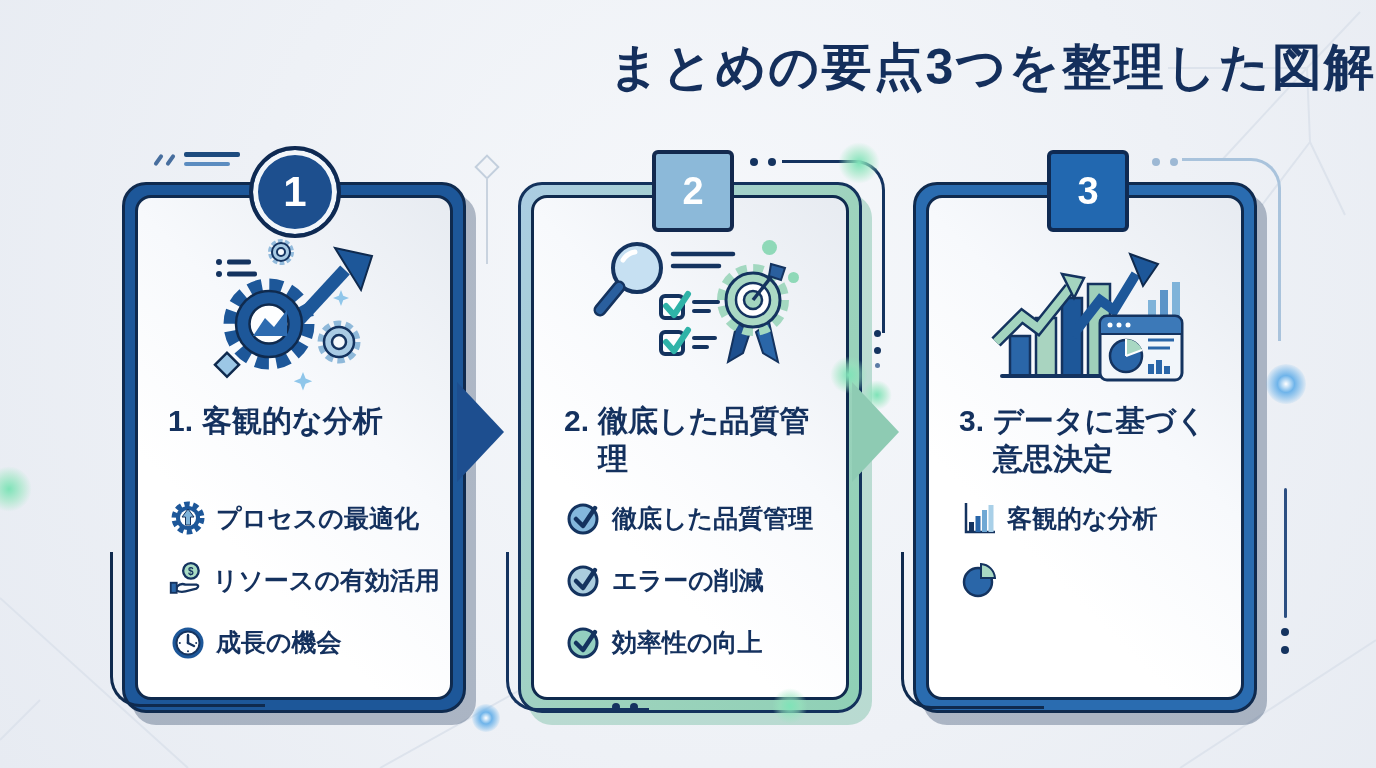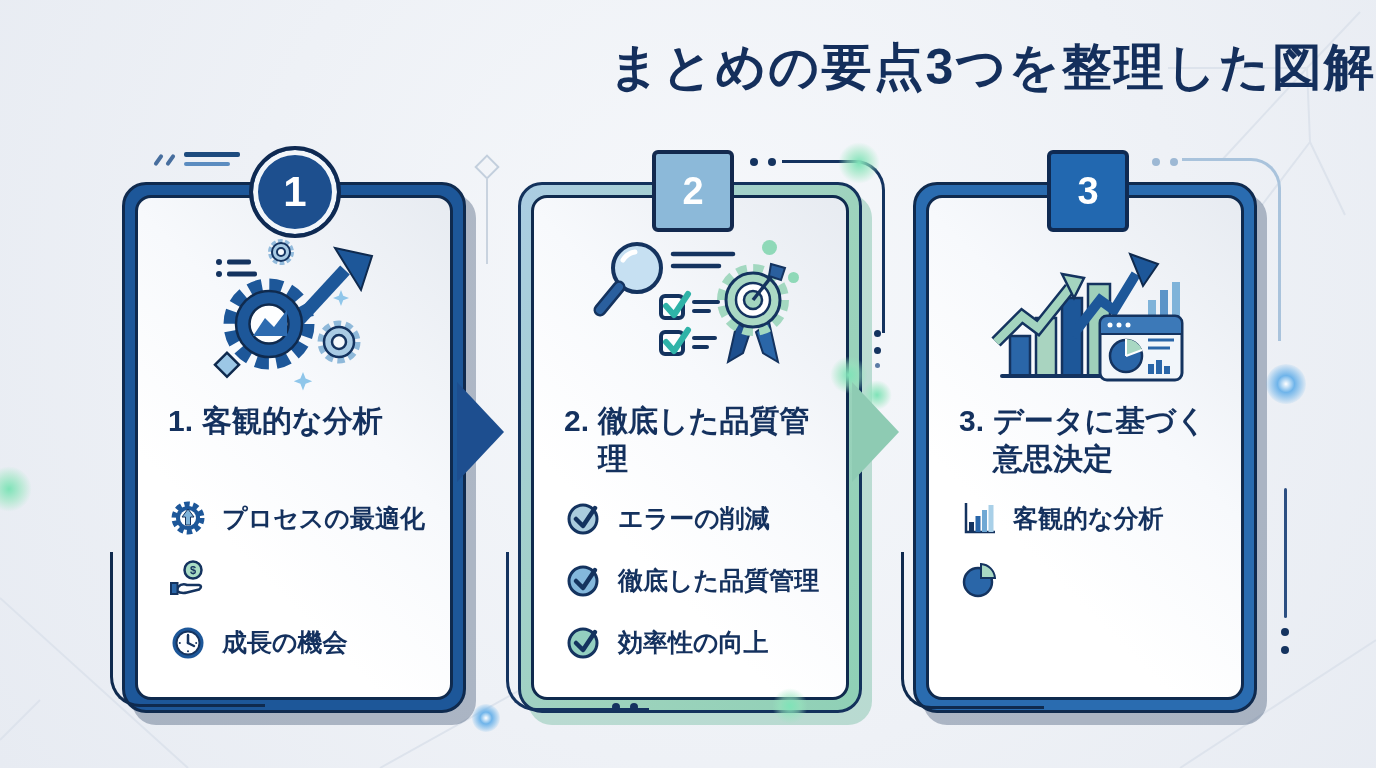--- a/index.html
+++ b/index.html
@@ -18,21 +18,21 @@
     border:3px solid #13325c;box-shadow:10px 12px 0 rgba(120,190,163,.45);}
   .card3{left:913px;background:#2a6cb0;border:3px solid #0f2a4e;
     box-shadow:10px 12px 0 rgba(16,42,78,.30);}
   .face{position:absolute;inset:10px;border-radius:16px;border:3px solid #0f2a4e;
     background:linear-gradient(225deg,#e7ebf1 0%,#f7f9fc 40%,#ffffff 70%);overflow:hidden;}
   .illus{position:absolute;top:26px;left:0;right:0;height:172px;display:flex;justify-content:center;}
   .card-title{position:absolute;top:204px;left:30px;right:14px;display:flex;gap:9px;
     font-size:30px;line-height:1.25;font-weight:800;color:#14315e;}
   .card-title .num{flex:0 0 auto;}
   .items{position:absolute;top:300px;left:30px;right:10px;display:flex;flex-direction:column;gap:22px;}
-  .item{display:flex;align-items:center;gap:14px;height:40px;}
+  .item{display:flex;align-items:center;gap:8px;height:40px;}
   .item .label{font-size:25px;font-weight:700;color:#14315e;white-space:nowrap;}
   
   .badge{position:absolute;display:flex;align-items:center;justify-content:center;
     color:#ffffff;font-weight:800;z-index:5;}
   .badge1{left:249px;top:146px;width:84px;height:84px;border-radius:50%;background:#1d4f8e;
     border:4px solid #0f2a52;box-shadow:inset 0 0 0 5px #f2f6fa;font-size:42px;}
   .badge2{left:652px;top:150px;width:74px;height:74px;border-radius:6px;background:#8cb9d9;
     border:4px solid #13294e;font-size:38px;}
   .badge3{left:1047px;top:150px;width:74px;height:74px;border-radius:6px;background:#2268b0;
     border:4px solid #0f2a52;font-size:38px;}
@@ -134,20 +134,21 @@
           </svg>
           <span class="label">プロセスの最適化</span>
         </div>
         <div class="item">
           <svg width="40" height="40" viewBox="0 0 40 40">
             <circle cx="25" cy="10" r="8.5" fill="#a9dcc4" stroke="#14335f" stroke-width="2.5"></circle>
             <text x="25" y="14" font-size="11" font-weight="bold" fill="#14335f" text-anchor="middle" font-family="sans-serif">$</text>
             <path d="M10,27 Q14,23 19,25 L31,25 Q35,26 31,29.5 L19,32.5 Q13,34 9,31 Z" fill="#ffffff" stroke="#14335f" stroke-width="2.5" stroke-linejoin="round"></path>
             <rect x="3" y="23" width="6.5" height="11" fill="#2a66a8" stroke="#14335f" stroke-width="2"></rect>
           </svg>
+          <span class="label">リソースの有効活用</span>
         </div>
         <div class="item">
           <svg width="40" height="40" viewBox="0 0 40 40">
             <circle cx="20" cy="21" r="15.5" fill="#1d5799"></circle>
             <circle cx="20" cy="21" r="11.5" fill="#fdfeff" stroke="#14335f" stroke-width="2"></circle>
             <circle cx="20" cy="12.8" r="1" fill="#14335f"></circle>
               <circle cx="28.2" cy="21" r="1" fill="#14335f"></circle>
             <circle cx="20" cy="29.2" r="1" fill="#14335f"></circle>
               <circle cx="11.8" cy="21" r="1" fill="#14335f"></circle>
             <line x1="20" y1="21" x2="20" y2="13.5" stroke="#14335f" stroke-width="2.5" stroke-linecap="round"></line>
@@ -192,31 +193,31 @@
           <polygon points="186,40 200,44 196,56 184,52" fill="#2a5f9e" stroke="#14335f" stroke-width="2"></polygon>
         </svg>
       </div>
       <div class="card-title">
         <span class="num">2.</span>
         <span class="txt">徹底した品質管理</span>
       </div>
       <div class="items">
         <div class="item">
           <svg width="40" height="40" viewBox="0 0 40 40">
+            <circle cx="19" cy="21" r="14" fill="#84b8dc" stroke="#14335f" stroke-width="3"></circle>
+            <path d="M12,21 L19,28 L31,10" fill="none" stroke="#14335f" stroke-width="4.5" stroke-linecap="round" stroke-linejoin="round"></path>
+          </svg>
+          <span class="label">徹底した品質管理</span>
+        </div>
+        <div class="item">
+          <svg width="40" height="40" viewBox="0 0 40 40">
             <circle cx="19" cy="21" r="14" fill="#abcdde" stroke="#14335f" stroke-width="3"></circle>
             <path d="M12,21 L19,28 L31,10" fill="none" stroke="#14335f" stroke-width="4.5" stroke-linecap="round" stroke-linejoin="round"></path>
           </svg>
           <span class="label">エラーの削減</span>
-        </div>
-        <div class="item">
-          <svg width="40" height="40" viewBox="0 0 40 40">
-            <circle cx="19" cy="21" r="14" fill="#84b8dc" stroke="#14335f" stroke-width="3"></circle>
-            <path d="M12,21 L19,28 L31,10" fill="none" stroke="#14335f" stroke-width="4.5" stroke-linecap="round" stroke-linejoin="round"></path>
-          </svg>
-          <span class="label">徹底した品質管理</span>
         </div>
         <div class="item">
           <svg width="40" height="40" viewBox="0 0 40 40">
             <circle cx="19" cy="21" r="14" fill="#93cfc0" stroke="#14335f" stroke-width="3"></circle>
             <path d="M12,21 L19,28 L31,10" fill="none" stroke="#14335f" stroke-width="4.5" stroke-linecap="round" stroke-linejoin="round"></path>
           </svg>
           <span class="label">効率性の向上</span>
         </div>
       </div>
     </div>

